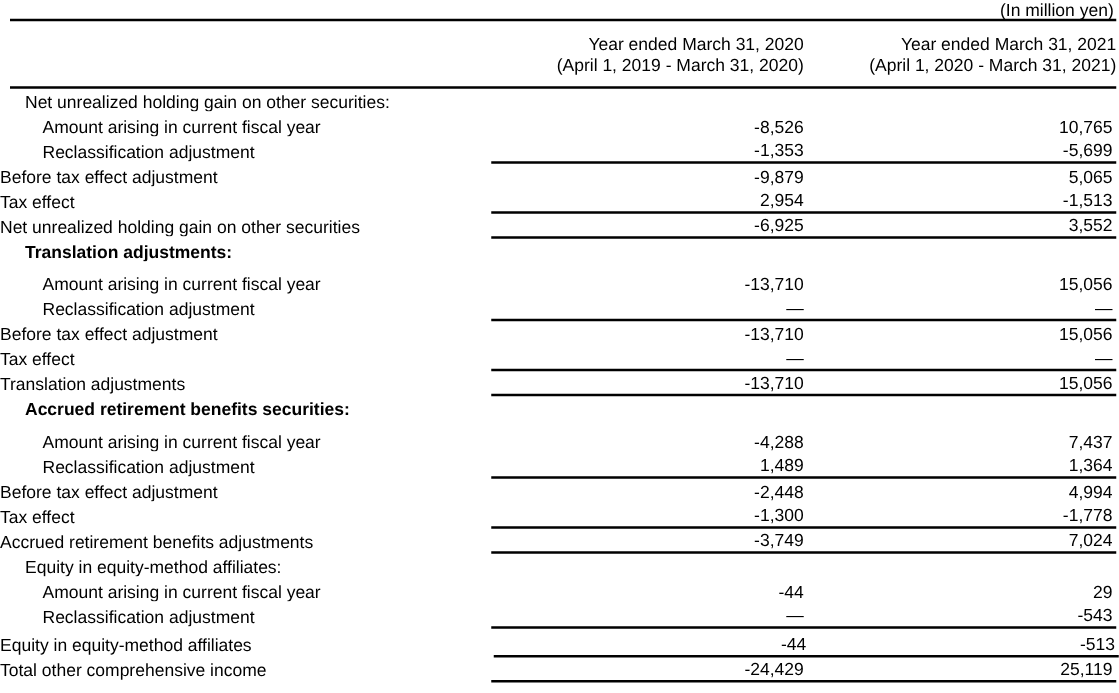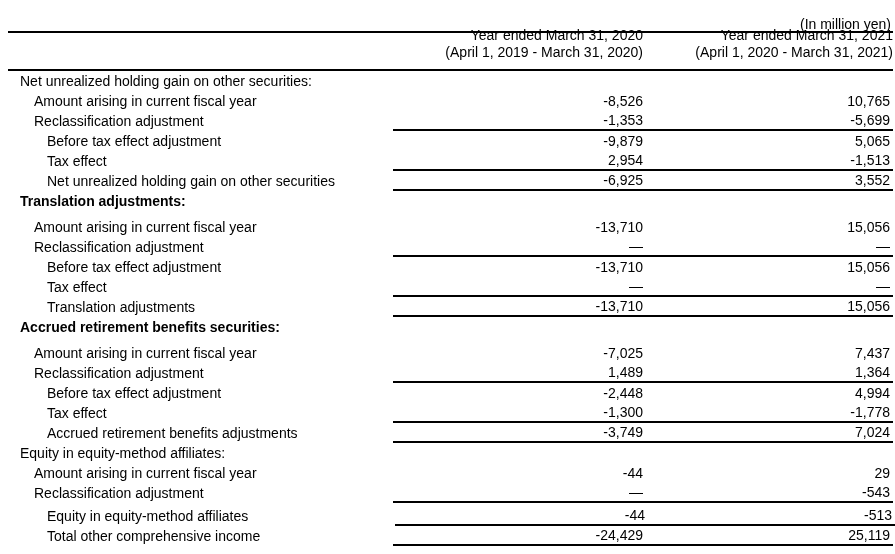--- a/index.html
+++ b/index.html
@@ -7,21 +7,21 @@
   body {
     width: 895px; height: 554px;
     font-family: "Liberation Sans", sans-serif;
     font-size: 14px; color: #000;
     overflow: hidden;
   }
   .page { position: relative; width: 895px; height: 554px; background: #fff; }
 
   
   .unit-note-row {
-    position: absolute; top: 16px; left: 8px; width: 885px; height: 17px;
+    position: absolute; top: 0; left: 8px; width: 885px; height: 17px;
     border-bottom: 2px solid #000;
     text-align: right;
   }
   .unit-note { display: inline-block; line-height: 17px; padding-right: 2px; white-space: nowrap; }
 
   
   .header-row {
     position: absolute; top: 19px; left: 8px; width: 885px; height: 52px;
     border-bottom: 2px solid #000;
     display: flex; align-items: center;
@@ -34,21 +34,21 @@
   }
 
   
   .tbody { position: absolute; top: 71px; left: 0; width: 895px; }
   .row { display: flex; align-items: center; height: 20px; }
   .row.gap-after { margin-bottom: 6px; font-weight: bold; }
   .row.gap-before { margin-top: 3px; gap: 32px; }
   .label { width: 393px; white-space: nowrap; overflow: hidden; }
   .indent-0 .label { padding-left: 20px; }
   .indent-1 .label { padding-left: 34px; }
-  .indent-2 .label { padding-left: 47px; }
+  .indent-2 .label { }
   .vals { width: 500px; height: 100%; display: flex; align-items: center; }
   .vals.u { border-bottom: 2px solid #000; }
   .v { width: 250px; text-align: right; white-space: nowrap; }
   .v.v2 { padding-right: 3px; }
 </style>
 </head>
 <body>
 
 <div class="page">
 
@@ -156,21 +156,21 @@
       <div class="row indent-0 gap-after">
         <div class="label">Accrued retirement benefits securities:</div>
         <div class="vals">
           <div class="v v1"></div>
           <div class="v v2"></div>
         </div>
       </div>
       <div class="row indent-1">
         <div class="label">Amount arising in current fiscal year</div>
         <div class="vals">
-          <div class="v v1">-7,025</div>
+          <div class="v v1">-4,288</div>
           <div class="v v2">7,437</div>
         </div>
       </div>
       <div class="row indent-1">
         <div class="label">Reclassification adjustment</div>
         <div class="vals u">
           <div class="v v1">1,489</div>
           <div class="v v2">1,364</div>
         </div>
       </div>

